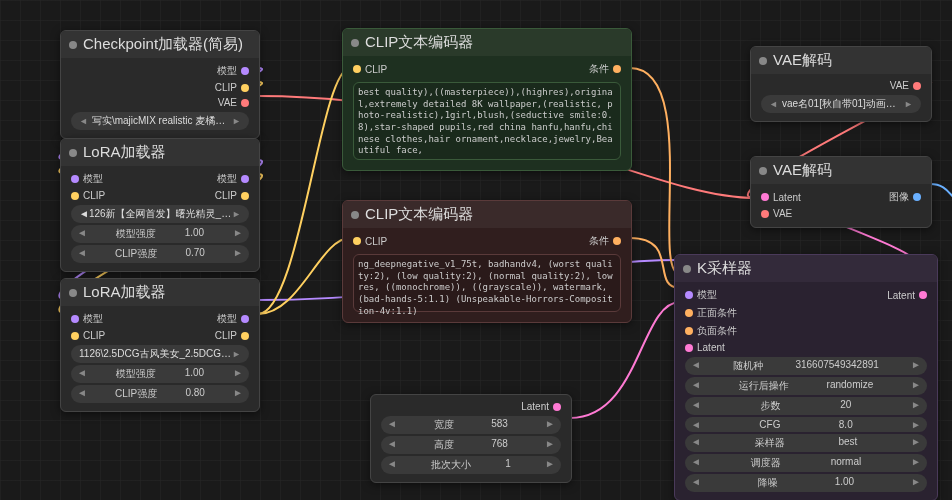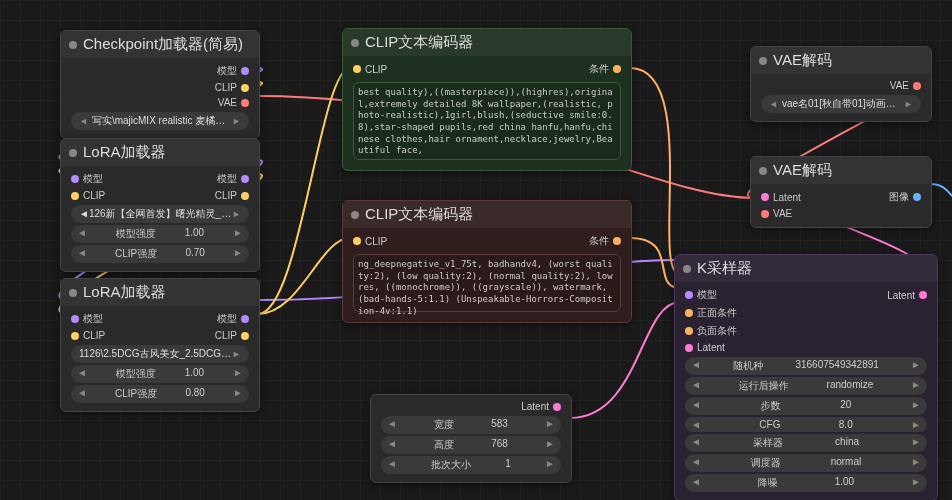--- a/index.html
+++ b/index.html
@@ -429,21 +429,21 @@
       </div>
     <div class="widget-row">
         <span class="arr">◄</span>
         <span>CFG</span>
         <span>8.0</span>
         <span class="arr">►</span>
       </div>
     <div class="widget-row">
         <span class="arr">◄</span>
         <span>采样器</span>
-        <span>china</span>
+        <span>best</span>
         <span class="arr">►</span>
       </div>
     <div class="widget-row">
         <span class="arr">◄</span>
         <span>调度器</span>
         <span>normal</span>
         <span class="arr">►</span>
       </div>
     <div class="widget-row">
         <span class="arr">◄</span>

